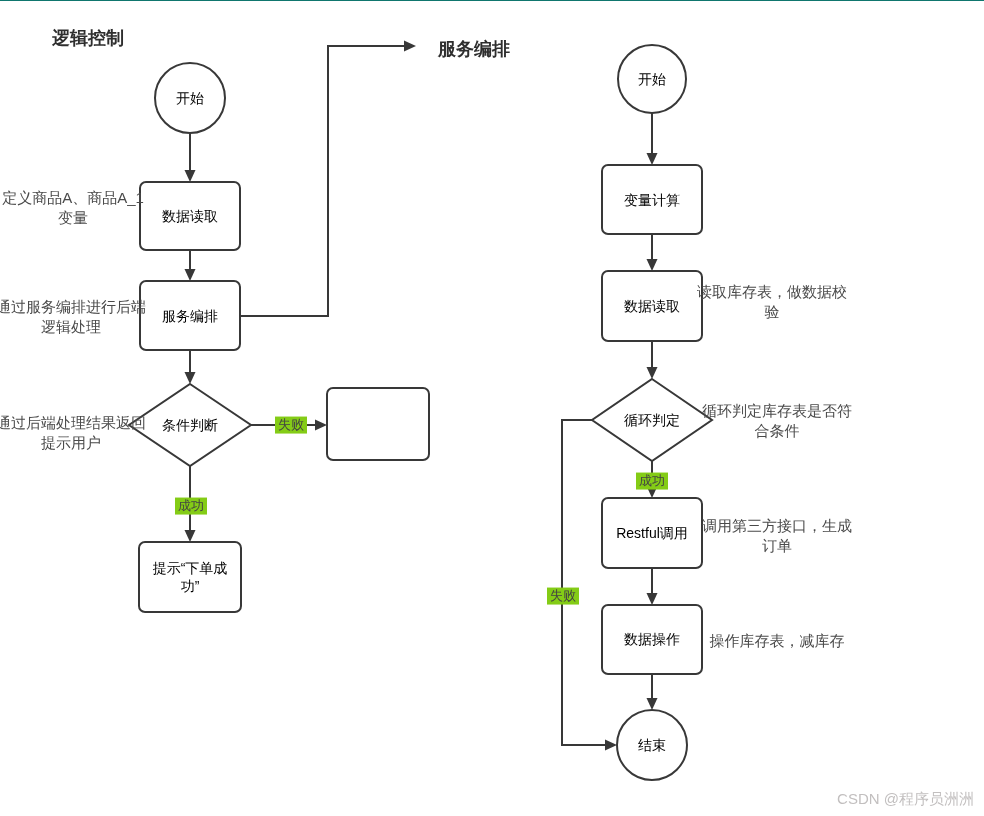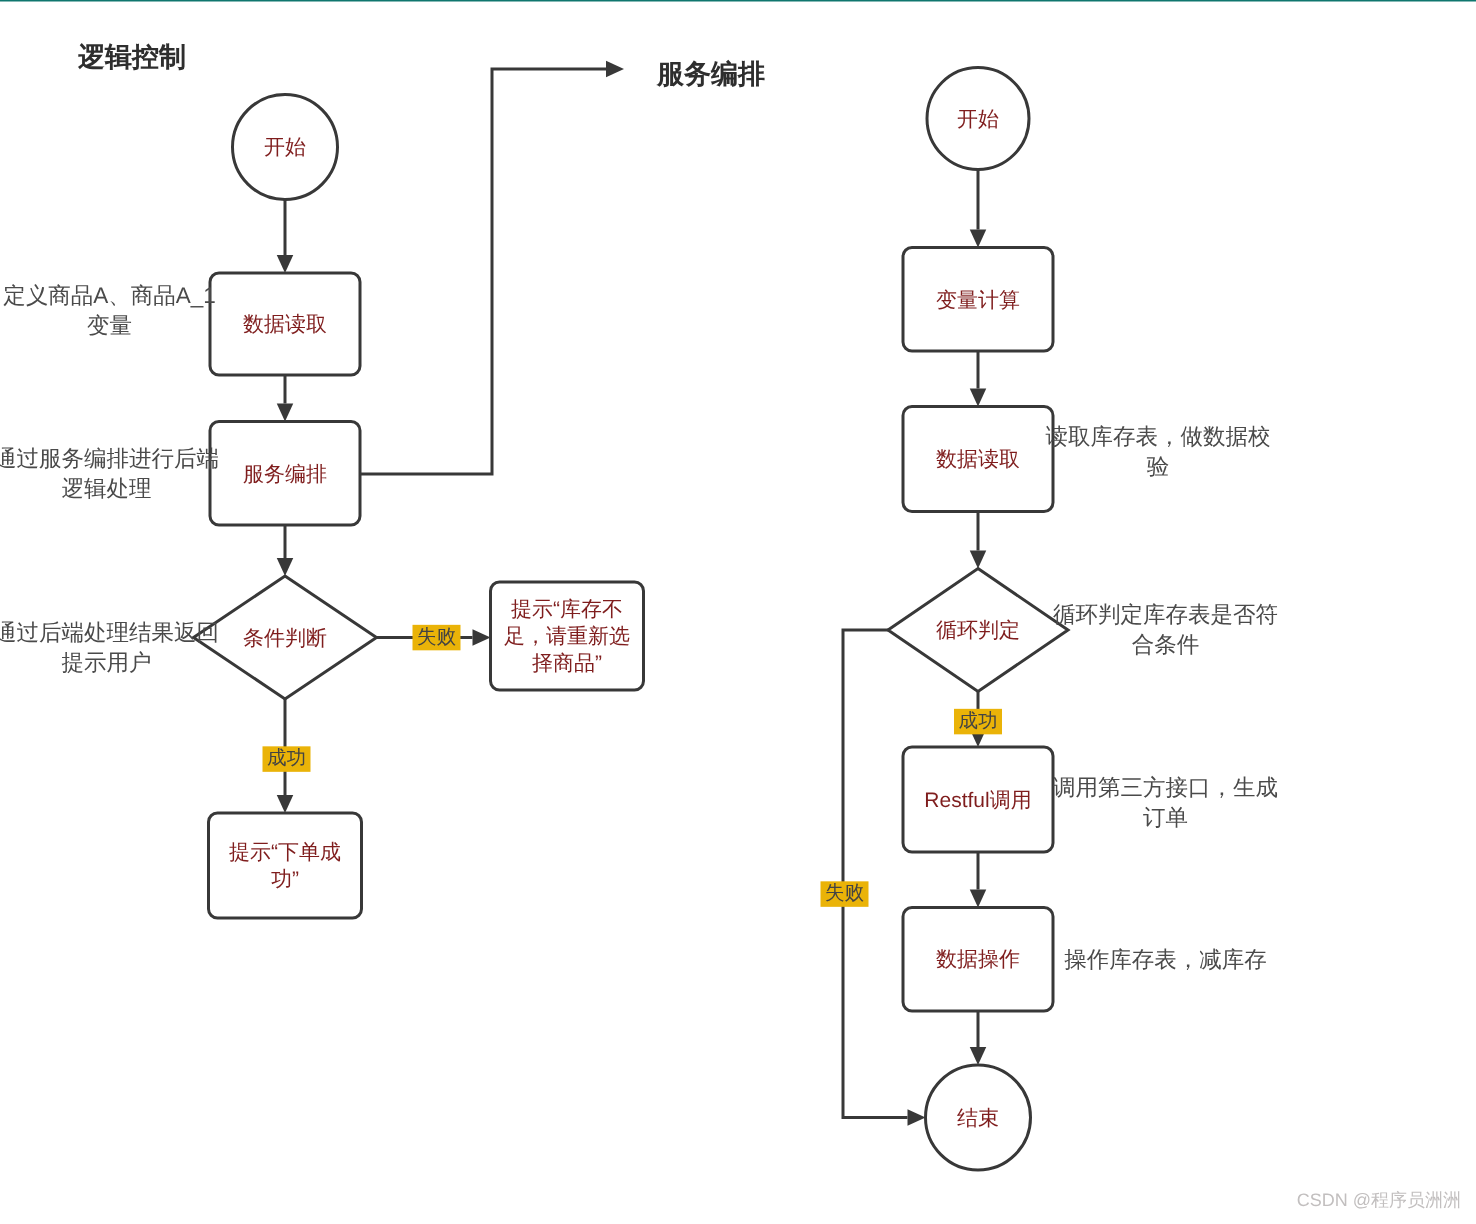--- a/index.html
+++ b/index.html
@@ -7,31 +7,31 @@
     position:relative;width:984px;height:816px;background:#ffffff;
     border-top:1px solid #0f766e;overflow:hidden;
     font-family:"Liberation Sans","DejaVu Sans",sans-serif;
   }
   #shapes{position:absolute;left:0;top:0;width:984px;height:816px;}
   #shapes .st{stroke:#383838;stroke-width:2;fill:#ffffff;}
   #shapes .ln{stroke:#383838;stroke-width:2;fill:none;}
   #shapes .ah{fill:#383838;stroke:none;}
   .t{
     position:absolute;transform:translate(-50%,-50%);
-    text-align:center;color:#7f1d1d;font-size:14px;line-height:1.3;
+    text-align:center;color:#000000;font-size:14px;line-height:1.3;
     white-space:pre-line;
   }
   .ann{font-size:15px;color:#4a4a4a;line-height:1.35;}
-  .edge{background:#eab308;padding:0 3px;font-size:13px;color:#434343;}
+  .edge{background:#84cc16;padding:0 3px;font-size:13px;color:#434343;}
   .hdr{
     position:absolute;transform:none;font-weight:bold;font-size:18px;
     color:#2e2e2e;white-space:nowrap;
   }
   .watermark{
-    position:absolute;right:10px;bottom:8px;font-size:12px;
+    position:absolute;right:10px;bottom:8px;font-size:15px;
     color:#c2bfbf;text-shadow:1px 1px 0 rgba(255,255,255,.9);
     white-space:nowrap;
   }
 </style>
 </head>
 <body>
 
 <div id="stage">
 
   <svg id="shapes" viewBox="0 0 984 816">
@@ -76,23 +76,20 @@
     <circle class="st" cx="652" cy="744" r="35"></circle>
     <polyline class="ln" points="592,419 562,419 562,744 605,744"></polyline>
     <polygon class="ah" points="605,738.5 605,749.5 617,744"></polygon>
   </svg>
 
   <div class="hdr" style="left:52px;top:25px">逻辑控制</div>
   <div class="t" style="left:190px;top:97px">开始</div>
   <div class="t" style="left:190px;top:215px">数据读取</div>
   <div class="t" style="left:190px;top:315px">服务编排</div>
   <div class="t" style="left:190px;top:424px">条件判断</div>
-  <div class="t" style="left:378px;top:423px">提示“库存不
-足，请重新选
-择商品”</div>
   <div class="t" style="left:190px;top:576px">提示“下单成
 功”</div>
   <div class="t edge" style="left:291px;top:424px">失败</div>
   <div class="t edge" style="left:191px;top:505px">成功</div>
   <div class="t ann" style="left:73px;top:207px">定义商品A、商品A_1
 变量</div>
   <div class="t ann" style="left:71px;top:316px">通过服务编排进行后端
 逻辑处理</div>
   <div class="t ann" style="left:71px;top:432px">通过后端处理结果返回
 提示用户</div>

